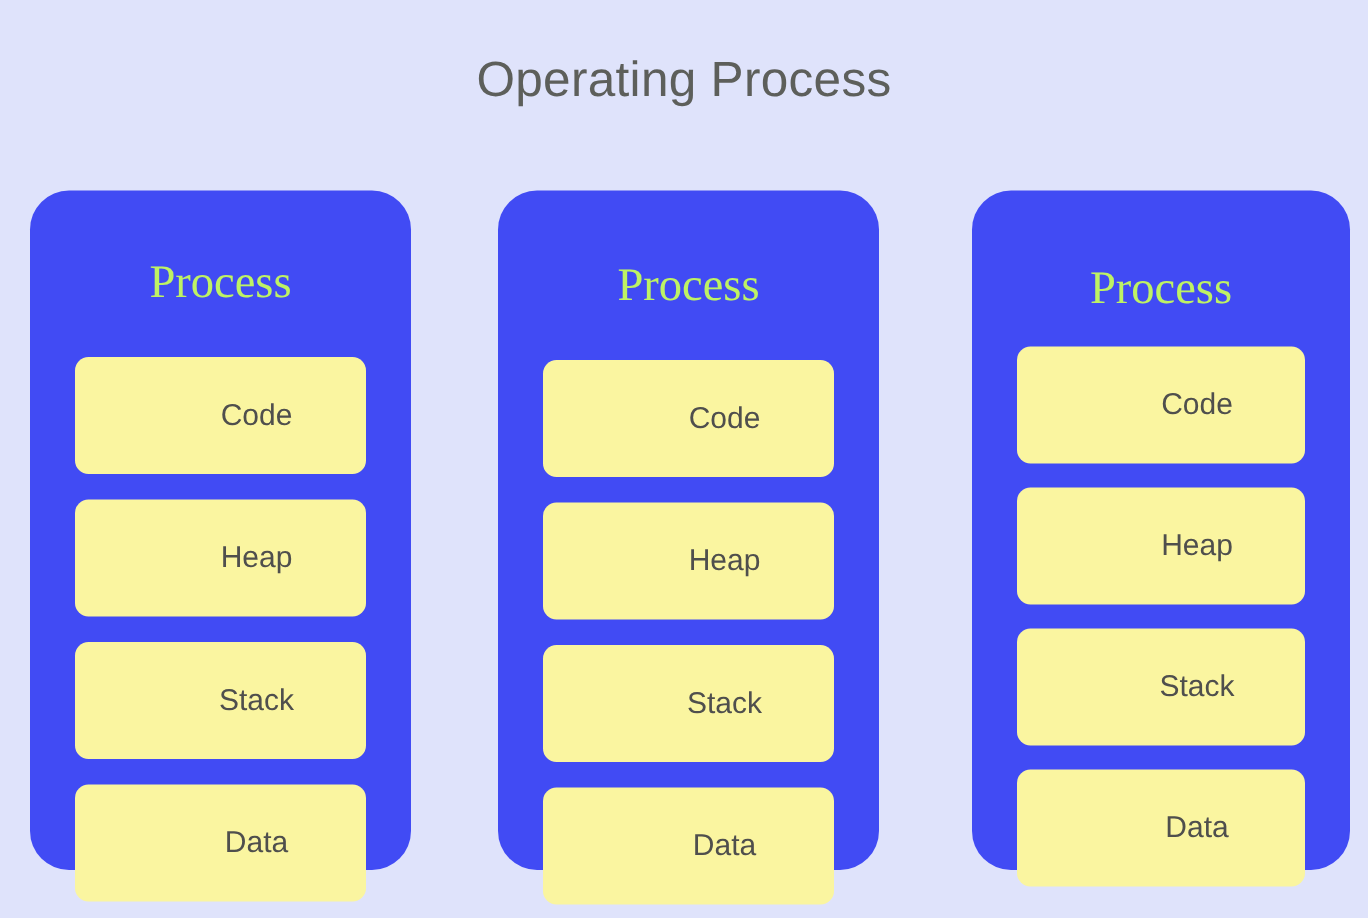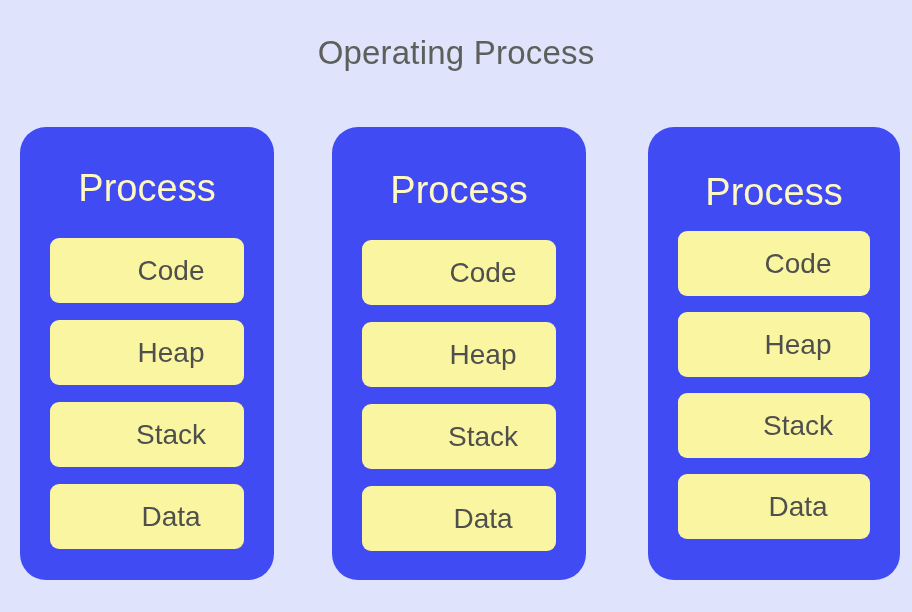--- a/index.html
+++ b/index.html
@@ -59,48 +59,49 @@
     left: 648px;
     width: 252px;
     height: 453px;
   }
   .process-title {
     position: absolute;
     top: 0;
     left: 0;
     width: 100%;
     text-align: center;
-    font-size: 38px;
+    font-size: 31px;
     line-height: 42px;
-    color: #fef9c3;
+    color: #bef264;
     white-space: nowrap;
+    font-family: Liberation Serif, serif;
   }
   .col-0 .process-title { top: 40px; }
   .col-1 .process-title { top: 42px; }
   .col-2 .process-title { top: 44px; }
 
   .segments {
     position: absolute;
     left: 30px;
     right: 30px;
     display: flex;
     flex-direction: column;
   }
   .col-0 .segments { top: 111px; gap: 17px; }
   .col-1 .segments { top: 113px; gap: 17px; }
   .col-2 .segments { top: 104px; gap: 16px; }
 
   .segment {
     background: #faf5a0;
     border-radius: 9px;
-    height: 65px;
+    height: 78px;
     display: flex;
     align-items: center;
     justify-content: center;
-    font-size: 28px;
+    font-size: 20px;
     color: #4f4f4d;
     white-space: nowrap;
     padding-left: 48px;
   }
 </style>
 </head>
 <body>
 
 <div id="diagram">
 

